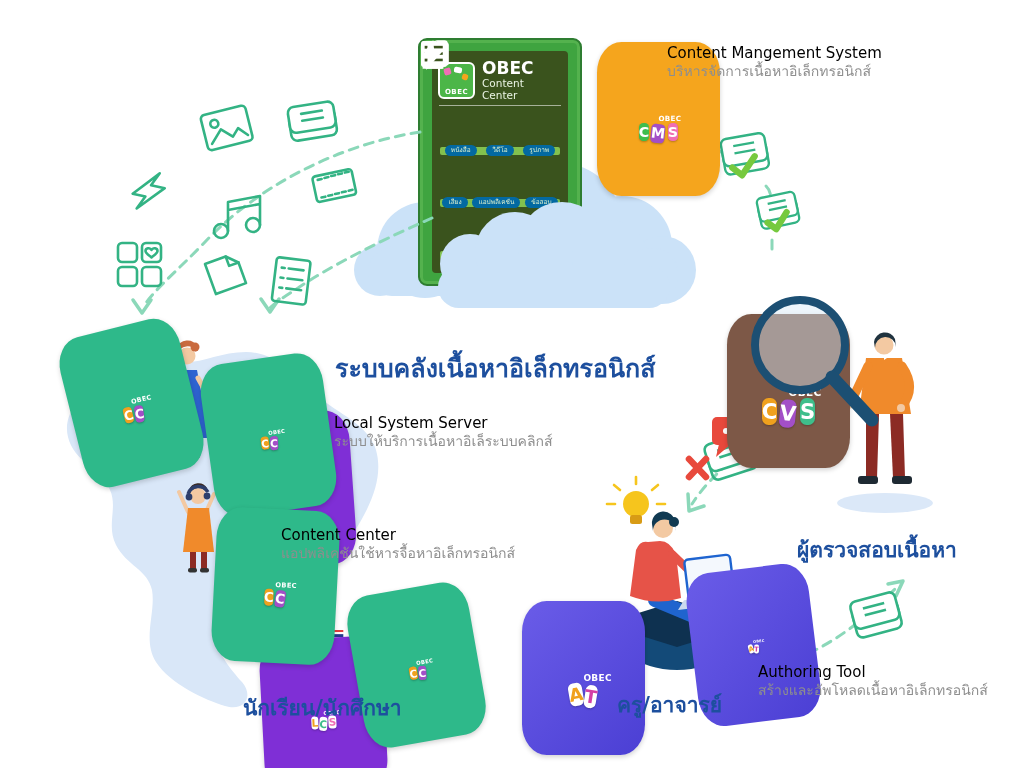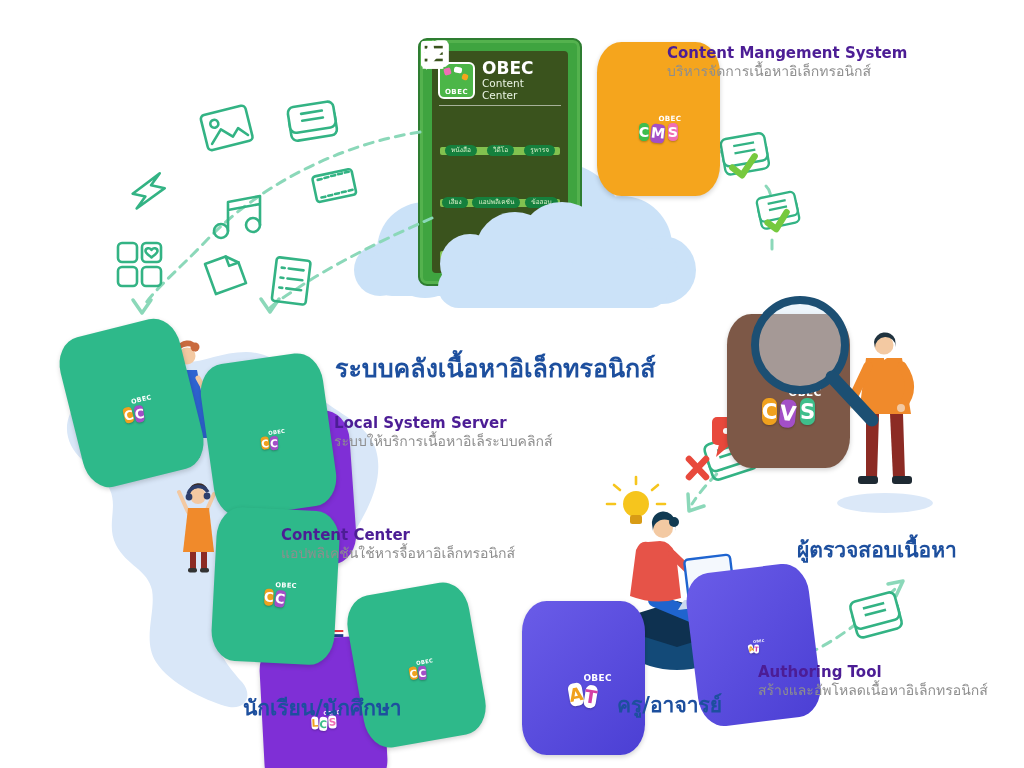--- a/index.html
+++ b/index.html
@@ -23,21 +23,21 @@
   .kiosk-logo .d3{left:22px;top:10px;width:6px;height:6px;background:#F5A51D;transform:rotate(20deg);}
   .kiosk-logo-label{position:absolute;left:0;right:0;bottom:1px;text-align:center;color:#fff;
          font-size:7px;font-weight:800;letter-spacing:.5px;}
   .kiosk-title{color:#fff;font-size:17px;font-weight:800;line-height:18px;}
   .kiosk-subtitle{color:#EAF4E4;font-size:10.5px;line-height:12px;}
   .kiosk-divider{height:1px;background:rgba(255,255,255,.55);margin:4px 1px 5px 1px;}
   .shelf-row{margin-bottom:3px;}
   .shelf-icons{display:flex;justify-content:space-around;align-items:flex-end;height:33px;}
   .shelf-bar{position:relative;height:8px;background:#82C14F;border-radius:2px;margin:3px 2px 8px 2px;}
   .pills{position:absolute;left:0;right:0;top:-2px;display:flex;justify-content:space-around;}
-  .pill{background:#15803d;color:#E4F5CF;font-size:6.5px;line-height:11px;padding:0 6px;
+  .pill{background:#0369a1;color:#E4F5CF;font-size:6.5px;line-height:11px;padding:0 6px;
         border-radius:6px;white-space:nowrap;}
 
   
   .appicon{position:absolute;z-index:3;width:calc(var(--s)*1px);height:calc(var(--s)*1px);
         border-radius:20%;box-sizing:border-box;display:flex;flex-direction:column;
         padding:7% 6% 8% 6%;box-shadow:0 2px 5px rgba(0,0,0,.18);}
   .ai-brand{color:#fff;font-weight:800;font-size:calc(var(--s)*0.115px);letter-spacing:.3px;}
   .ai-tiles{flex:1;display:flex;justify-content:center;align-items:center;gap:calc(var(--s)*0.035px);}
   .tile{display:flex;align-items:center;justify-content:center;font-weight:800;color:#fff;
         width:calc(var(--s)*0.30px);height:calc(var(--s)*0.30px);font-size:calc(var(--s)*0.23px);
@@ -52,21 +52,21 @@
   .lcs{background:#7F2FD6;}
   .lcs .l1{color:#F0A11E;} .lcs .l2{color:#3EBE8B;} .lcs .l3{color:#F06EB4;}
   .cc{background:#2EB98A;}
   .at{background:linear-gradient(135deg,#6A5CE8,#4B3FD4);}
   .at .tile{transform:rotate(-10deg);}
   .at .tile:nth-child(2){transform:rotate(9deg) translate(-8%,10%);}
   .at .l1{color:#F0A11E;} .at .l2{color:#D43FA6;}
 
   
   .node-label{position:absolute;z-index:3;}
-  .nl-title{font-size:15px;font-weight:700;color:#4c1d95;line-height:18px;}
+  .nl-title{font-size:15px;font-weight:400;color:#000000;line-height:18px;}
   .nl-sub{font-size:14px;color:#8E8E8E;line-height:18px;}
   .role-label{position:absolute;z-index:3;font-size:21px;font-weight:800;color:#1D4F9E;}
   .center-title{position:absolute;z-index:3;left:335px;top:348px;font-size:25px;font-weight:800;
         color:#1D4F9E;}
 </style>
 </head>
 <body>
 
 <div id="stage">
 
@@ -129,21 +129,21 @@
           <svg width="30" height="28" viewBox="0 0 26 22">
             <rect x="1" y="1" width="24" height="20" rx="2" fill="#fff"></rect>
             <circle cx="8" cy="7" r="2.4" fill="#3A531D"></circle>
             <path d="M3 18 L10 10 L15 15 L19 11 L23 18 Z" fill="#3A531D"></path>
           </svg>
         </div>
         <div class="shelf-bar">
           <div class="pills">
             <span class="pill">หนังสือ</span>
             <span class="pill">วิดีโอ</span>
-            <span class="pill">รูหารจ</span>
+            <span class="pill">รูปภาพ</span>
           </div>
         </div>
       </div>
 
       <div class="shelf-row">
         <div class="shelf-icons">
           <svg width="28" height="30" viewBox="0 0 24 26">
             <text x="3" y="22" font-size="24" fill="#fff" font-family="DejaVu Sans">♫</text>
           </svg>
           <svg width="28" height="28" viewBox="0 0 24 24">

